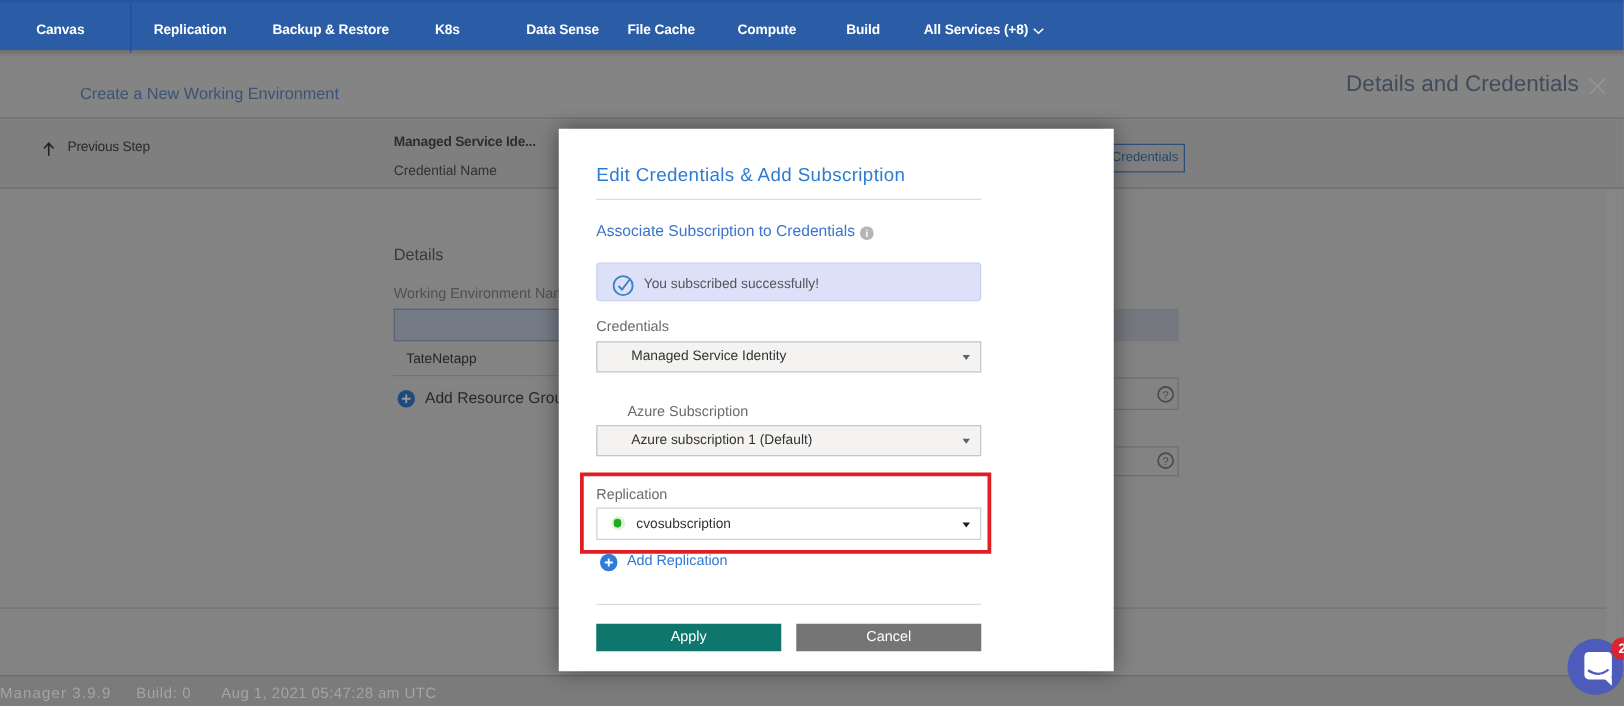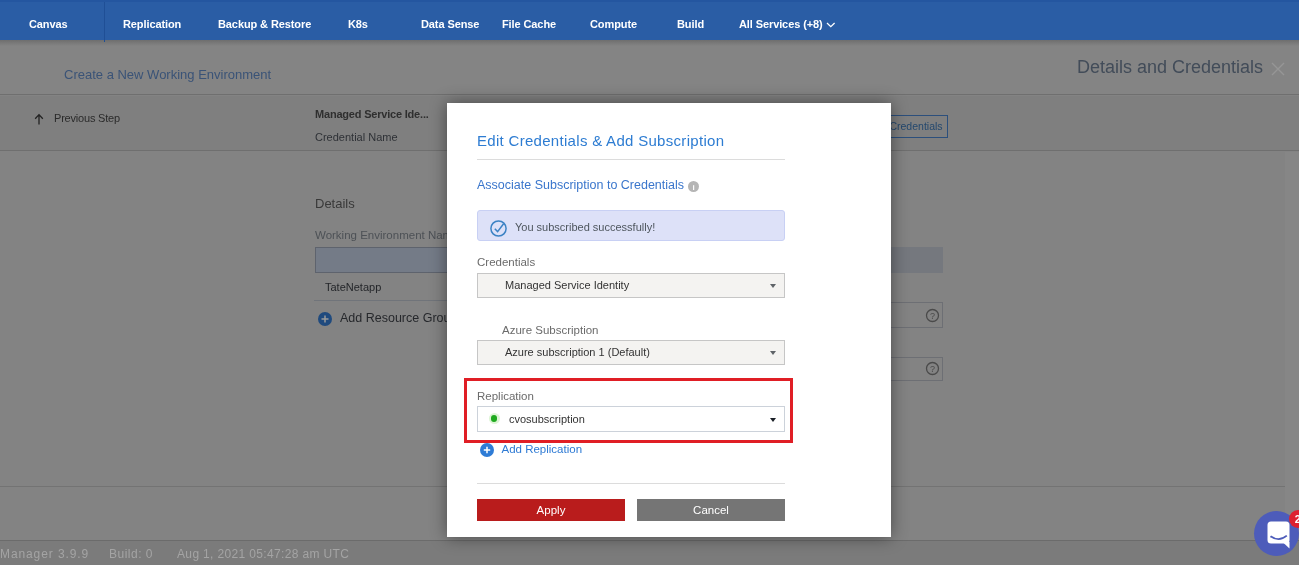--- a/index.html
+++ b/index.html
@@ -154,21 +154,21 @@
   <div class="abs" style="left:41.5px; top:310.2px; width:11px; height:11px; border-radius:50%; background:#ddf5d5;"></div>
   <div class="abs" style="left:43.7px; top:312.4px; width:6.6px; height:6.6px; border-radius:50%; background:#1faa1f;"></div>
 
   <div class="abs" style="left:32.5px; top:340px; width:14px; height:14px; border-radius:50%; background:#2e7cd6;"></div>
   <svg class="abs" style="left:32.5px; top:340px;" width="14" height="14">
     <path d="M7 3.8 L7 10.2 M3.8 7 L10.2 7" stroke="#fff" stroke-width="1.5"></path>
   </svg>
   <div class="abs" style="left:54.5px; top:339.5px; font-size:11.5px; line-height:13px; color:#2e7ad4;">Add Replication</div>
 
   <div class="hr" style="top:380px;"></div>
-  <div class="btn" style="left:30px; background:#b91c1c;">Apply</div>
+  <div class="btn" style="left:30px; background:#0f766e;">Apply</div>
   <div class="btn" style="left:190px; background:#757575;">Cancel</div>
 </div>
 
 <div id="intercom" class="abs">
   <svg width="45" height="45">
     <rect x="13.5" y="10.5" width="22" height="22" rx="3.5" fill="#ffffff"></rect>
     <polygon points="28.5,31 35.5,31 35.5,37.5" fill="#ffffff"></polygon>
     <path d="M16.5 25.2 Q 25 31.2, 32.8 24.6" stroke="#4d5cba" stroke-width="1.8" fill="none"></path>
   </svg>
 </div>

